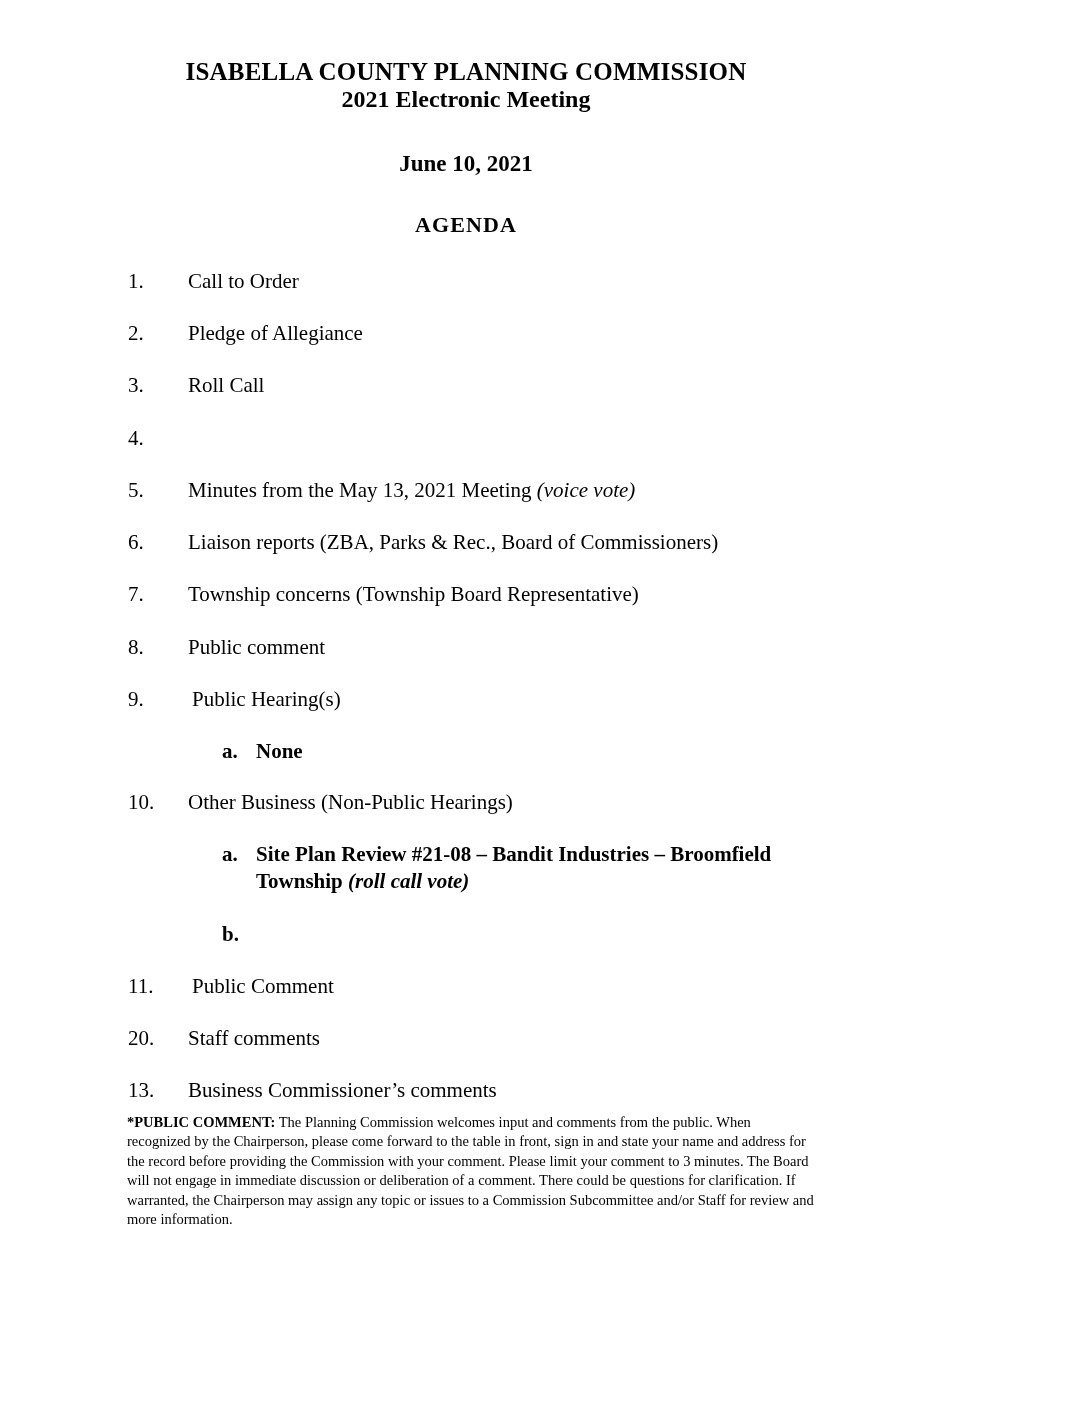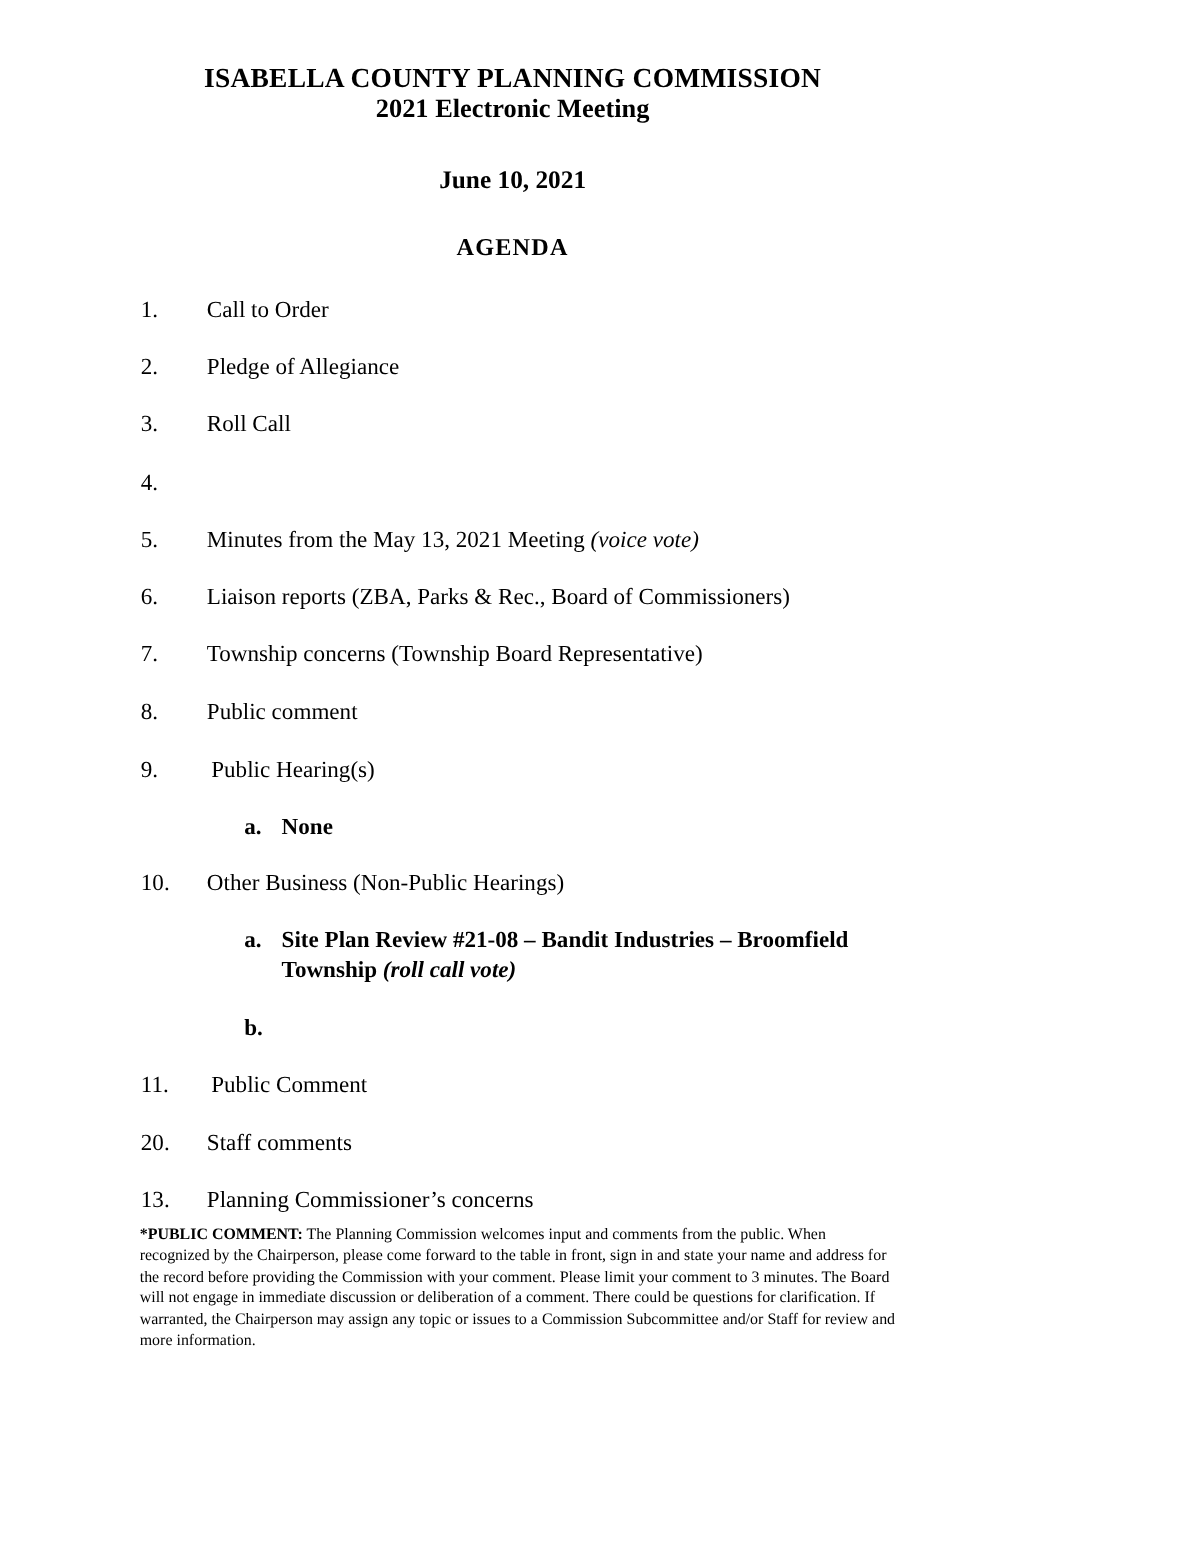--- a/index.html
+++ b/index.html
@@ -214,21 +214,21 @@
       <span class="text"><span>Public Comment</span></span>
     </div>
 
     <div class="agenda-row">
       <span class="num">20.</span>
       <span class="text"><span>Staff comments</span></span>
     </div>
 
     <div class="agenda-row">
       <span class="num">13.</span>
-      <span class="text"><span>Planning Commissioner’s concerns</span></span>
+      <span class="text"><span>Business Commissioner’s comments</span></span>
     </div>
 
 
   </div>
 
   <div class="footnote">
     <span class="lead">*PUBLIC COMMENT:</span><span>  The Planning Commission welcomes input and comments from the public.  When recognized by the Chairperson, please come forward to the table in front, sign in and state your name and address for the record before providing the Commission with your comment.  Please limit your comment to 3 minutes.  The Board will not engage in immediate discussion or deliberation of a comment.  There could be questions for clarification.  If warranted, the Chairperson may assign any topic or issues to a Commission Subcommittee and/or Staff for review and more information.</span>
   </div>
 
 </div>

